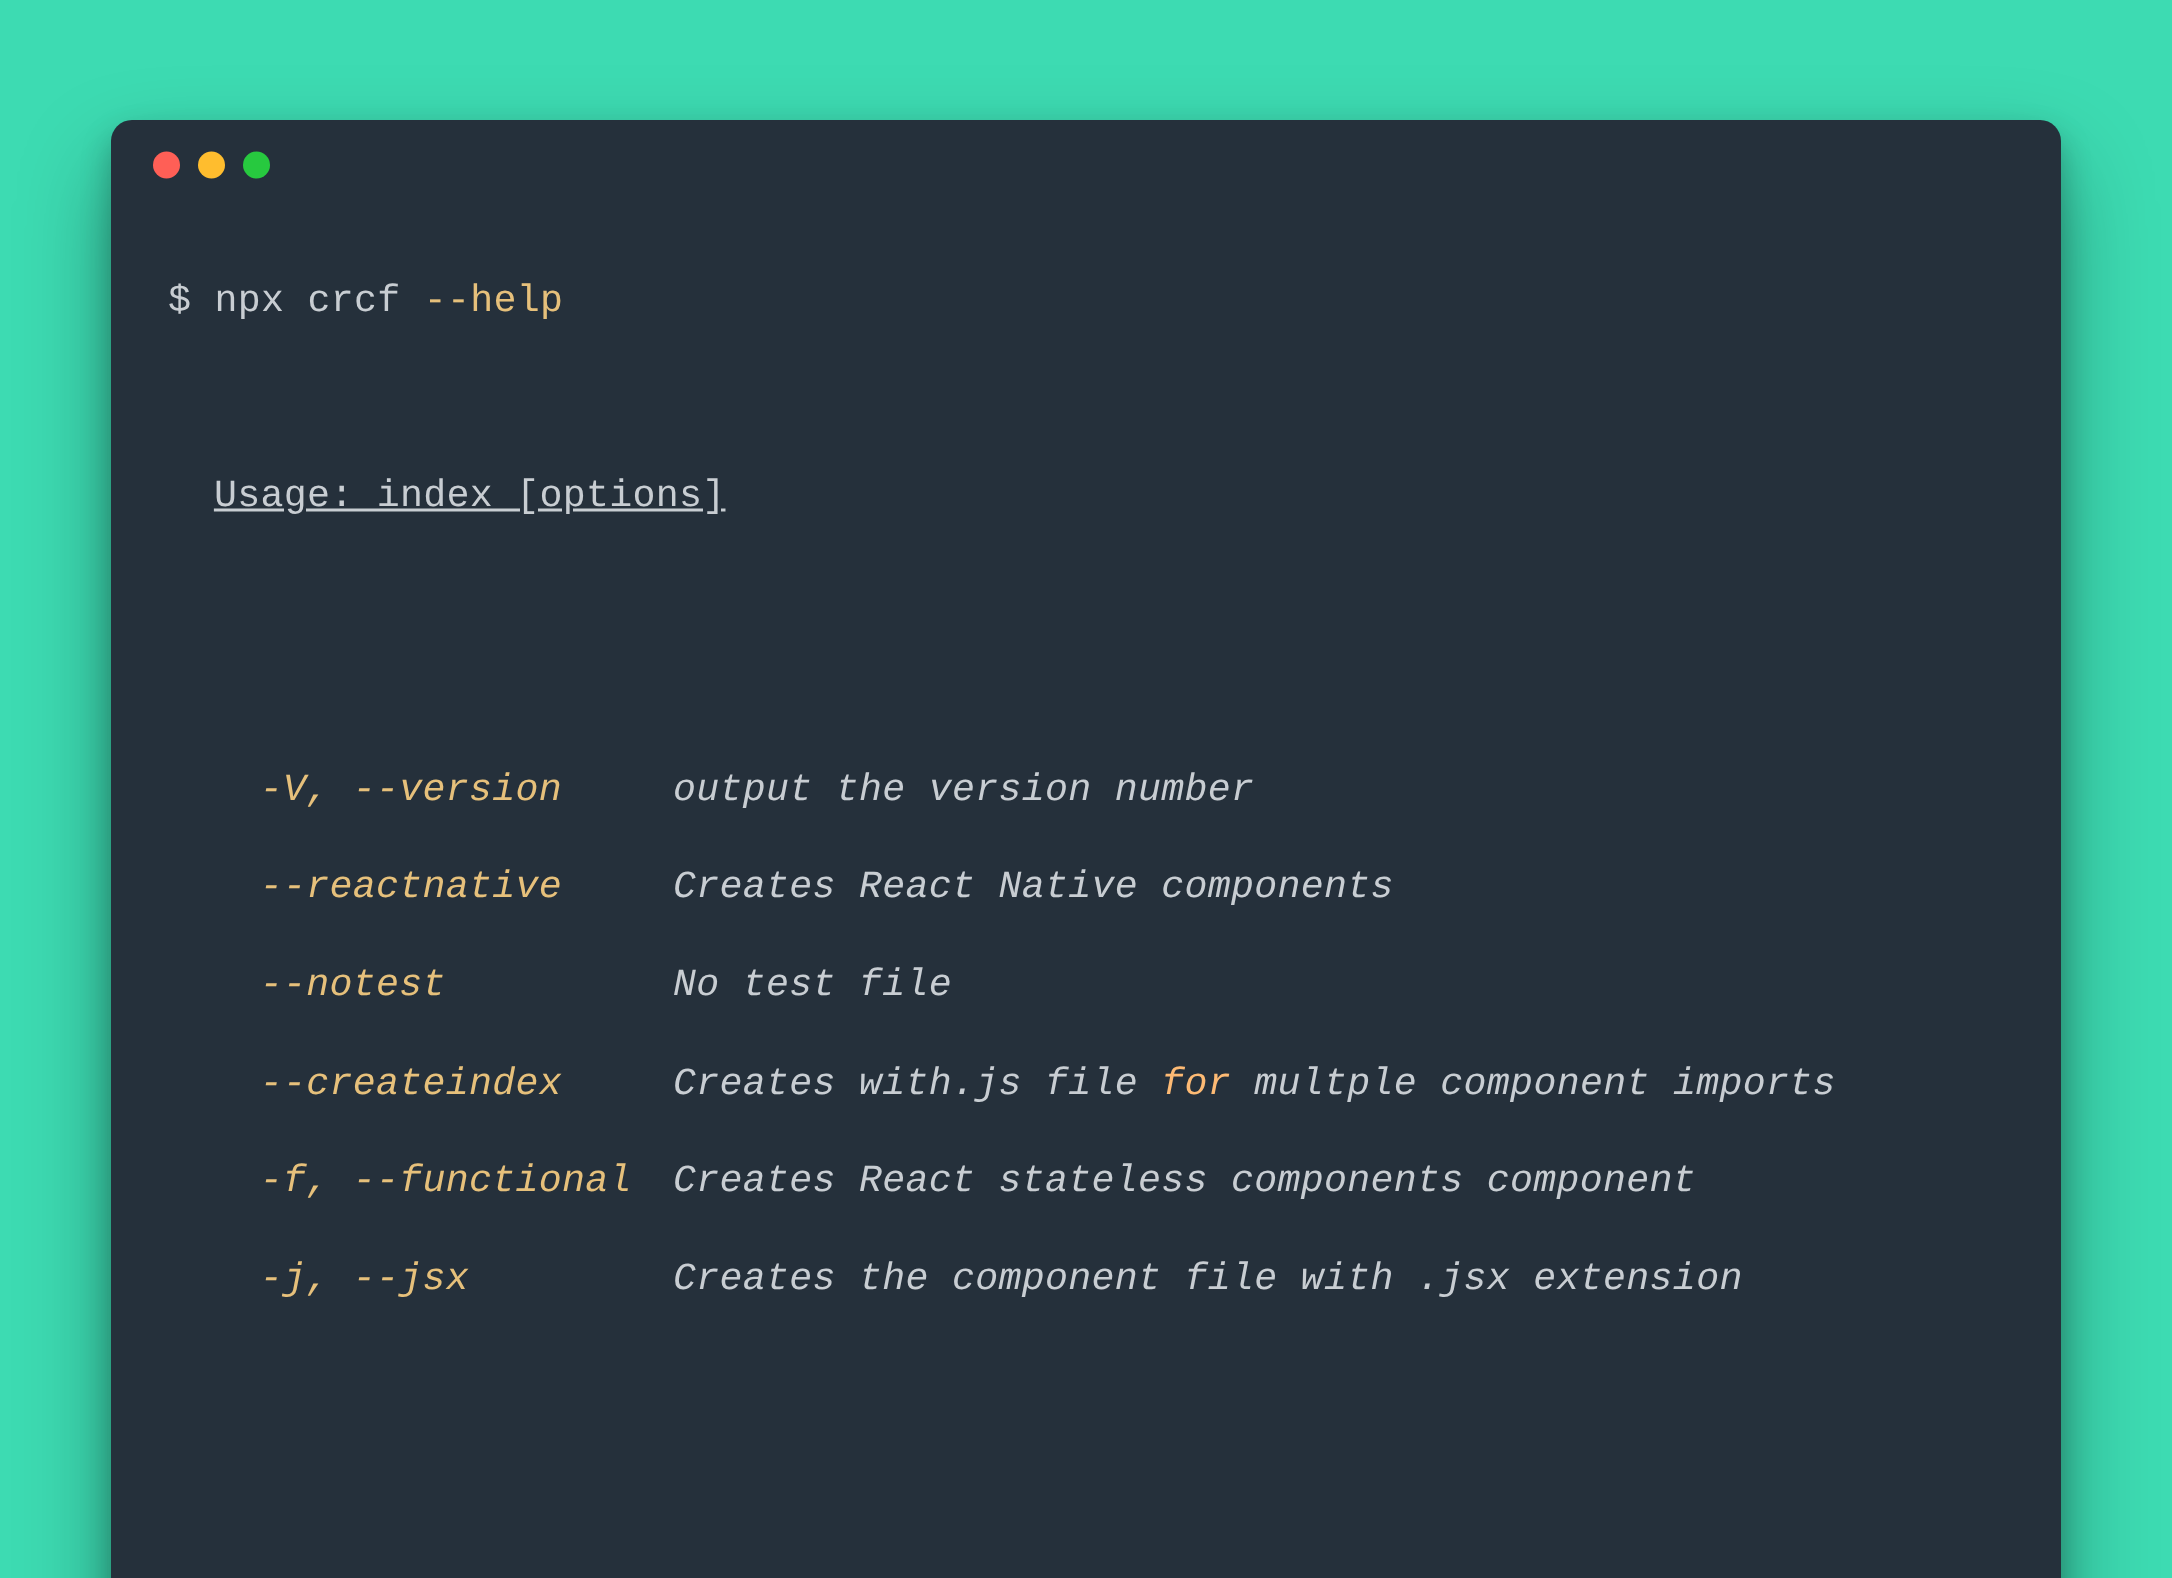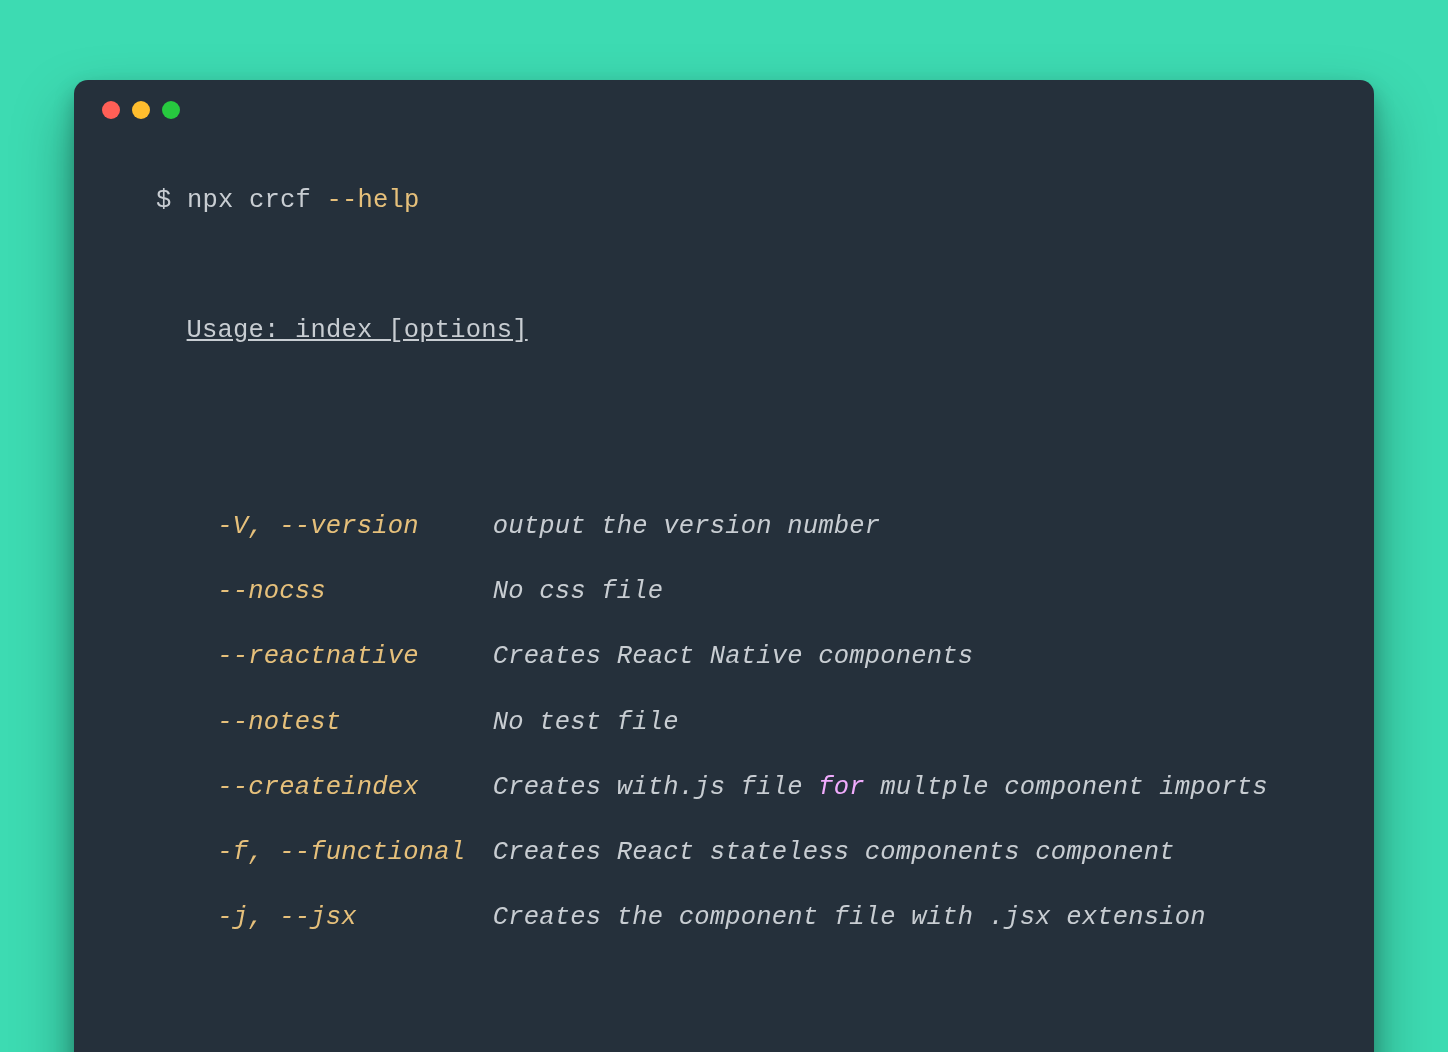--- a/index.html
+++ b/index.html
@@ -39,24 +39,24 @@
     padding: 12px 38px 0 38px;
     font-size: 25.5px;
     line-height: 1.28;
     color: #c8cdd2;
     white-space: pre;
     letter-spacing: 0.2px;
   }
   .prompt { color: #c8cdd2; }
   .cmd { color: #c8cdd2; }
   .flag { color: #e6c07b; }
-  .kw { color: #f0abfc; }
+  .kw { color: #fdba74; }
   .opt-flag { color: #e6c07b; }
   .desc { color: #c8cdd2; }
-  .row { display: block; margin-left: 44px; }
+  .row { display: block; }
   .indent1 { padding-left: 2ch; text-decoration: underline; }
   .indent2 { padding-left: 4ch; font-style: italic; }
   .blank { height: 1.28em; }
   .flag-col { display: inline-block; width: 18ch; }
 </style>
 </head>
 <body>
 
 <div class="terminal-window">
   <div class="titlebar">
@@ -64,21 +64,20 @@
     <div class="dot dot-yellow"></div>
     <div class="dot dot-green"></div>
   </div>
   <div class="content">
 <span class="row"><span class="prompt">$ </span><span class="cmd">npx crcf </span><span class="flag">--help</span></span>
 <div class="blank"></div>
 <span class="row indent1">Usage: index [options]</span>
 <div class="blank"></div>
 <div class="blank"></div>
 <div id="opts-container"><span class="row indent2"><span class="opt-flag flag-col">-V, --version</span><span class="desc">output the version number</span></span>
-<span class="row indent2"><span class="opt-flag flag-col">--nocss</span><span class="desc">No css file</span></span>
 <span class="row indent2"><span class="opt-flag flag-col">--reactnative</span><span class="desc">Creates React Native components</span></span>
 <span class="row indent2"><span class="opt-flag flag-col">--notest</span><span class="desc">No test file</span></span>
 <span class="row indent2"><span class="opt-flag flag-col">--createindex</span><span class="desc">Creates with.js file </span><span class="kw">for</span><span class="desc"> multple component imports</span></span>
 <span class="row indent2"><span class="opt-flag flag-col">-f, --functional</span><span class="desc">Creates React stateless components component</span></span>
 <span class="row indent2"><span class="opt-flag flag-col">-j, --jsx</span><span class="desc">Creates the component file with .jsx extension</span></span>
 
 
 
 
 

